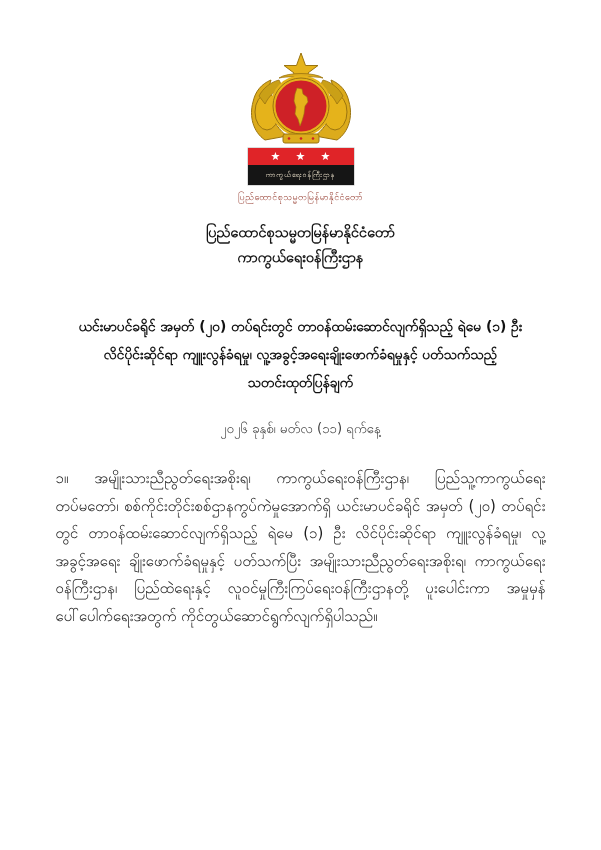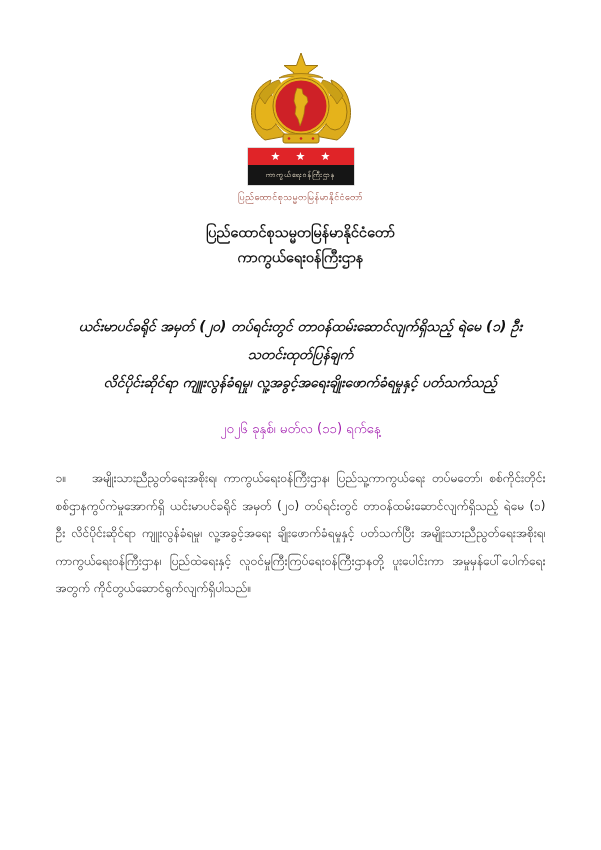--- a/index.html
+++ b/index.html
@@ -43,33 +43,33 @@
     color: #93372a; font-size: 9px; letter-spacing: 0.5px; white-space: nowrap;
   }
 
   
   .gov-header { margin-top: 16px; }
   .gov-header div {
     font-weight: bold; font-size: 14.5px; line-height: 25px; color: #171717;
   }
 
   
-  .doc-title { margin: 42px auto 0; width: 500px; font-style: italic; }
+  .doc-title { margin: 42px auto 0; width: 500px; }
   .doc-title div {
     font-weight: bold; font-size: 13.8px; line-height: 28px; color: #111;
   }
 
   
-  .date-line { margin-top: 24px; font-size: 13.2px; color: #a21caf; }
+  .date-line { margin-top: 24px; font-size: 13.2px; color: #404040; }
 
   
   .body-text { width: 490px; margin: 26px auto 0; }
   .para {
     text-align: justify;
-    font-size: 12px; line-height: 27.5px; color: #1e1e1e;
+    font-size: 15px; line-height: 27.5px; color: #1e1e1e;
     margin-bottom: 29px;
   }
   .para-num { display: inline-block; }
   .para-gap { display: inline-block; width: 26px; }
 </style>
 </head>
 <body>
 
 <div class="page">
 
@@ -114,22 +114,22 @@
     <div class="emblem-caption">ပြည်ထောင်စုသမ္မတမြန်မာနိုင်ငံတော်</div>
   </div>
 
   <div class="gov-header center">
     <div>ပြည်ထောင်စုသမ္မတမြန်မာနိုင်ငံတော်</div>
     <div>ကာကွယ်ရေးဝန်ကြီးဌာန</div>
   </div>
 
   <div class="doc-title center">
     <div>ယင်းမာပင်ခရိုင် အမှတ် (၂၀) တပ်ရင်းတွင် တာဝန်ထမ်းဆောင်လျက်ရှိသည့် ရဲမေ (၁) ဦး</div>
+    <div>လိင်ပိုင်းဆိုင်ရာ ကျူးလွန်ခံရမှု၊ လူ့အခွင့်အရေးချိုးဖောက်ခံရမှုနှင့် ပတ်သက်သည့်</div>
     <div>သတင်းထုတ်ပြန်ချက်</div>
-    <div>လိင်ပိုင်းဆိုင်ရာ ကျူးလွန်ခံရမှု၊ လူ့အခွင့်အရေးချိုးဖောက်ခံရမှုနှင့် ပတ်သက်သည့်</div>
   </div>
 
   <div class="date-line center">၂၀၂၆ ခုနှစ်၊ မတ်လ (၁၁) ရက်နေ့</div>
 
   <div class="body-text">
 
     <div class="para">
       <span class="para-num">၁။</span><span class="para-gap"></span><span>အမျိုးသားညီညွတ်ရေးအစိုးရ၊ ကာကွယ်ရေးဝန်ကြီးဌာန၊ ပြည်သူ့ကာကွယ်ရေး တပ်မတော်၊ စစ်ကိုင်းတိုင်းစစ်ဌာနကွပ်ကဲမှုအောက်ရှိ ယင်းမာပင်ခရိုင် အမှတ် (၂၀) တပ်ရင်းတွင် တာဝန်ထမ်းဆောင်လျက်ရှိသည့် ရဲမေ (၁) ဦး လိင်ပိုင်းဆိုင်ရာ ကျူးလွန်ခံရမှု၊ လူ့အခွင့်အရေး ချိုးဖောက်ခံရမှုနှင့် ပတ်သက်ပြီး အမျိုးသားညီညွတ်ရေးအစိုးရ၊ ကာကွယ်ရေးဝန်ကြီးဌာန၊ ပြည်ထဲရေးနှင့် လူဝင်မှုကြီးကြပ်ရေးဝန်ကြီးဌာနတို့ ပူးပေါင်းကာ အမှုမှန်ပေါ်ပေါက်ရေးအတွက် ကိုင်တွယ်ဆောင်ရွက်လျက်ရှိပါသည်။</span>
     </div>
 

